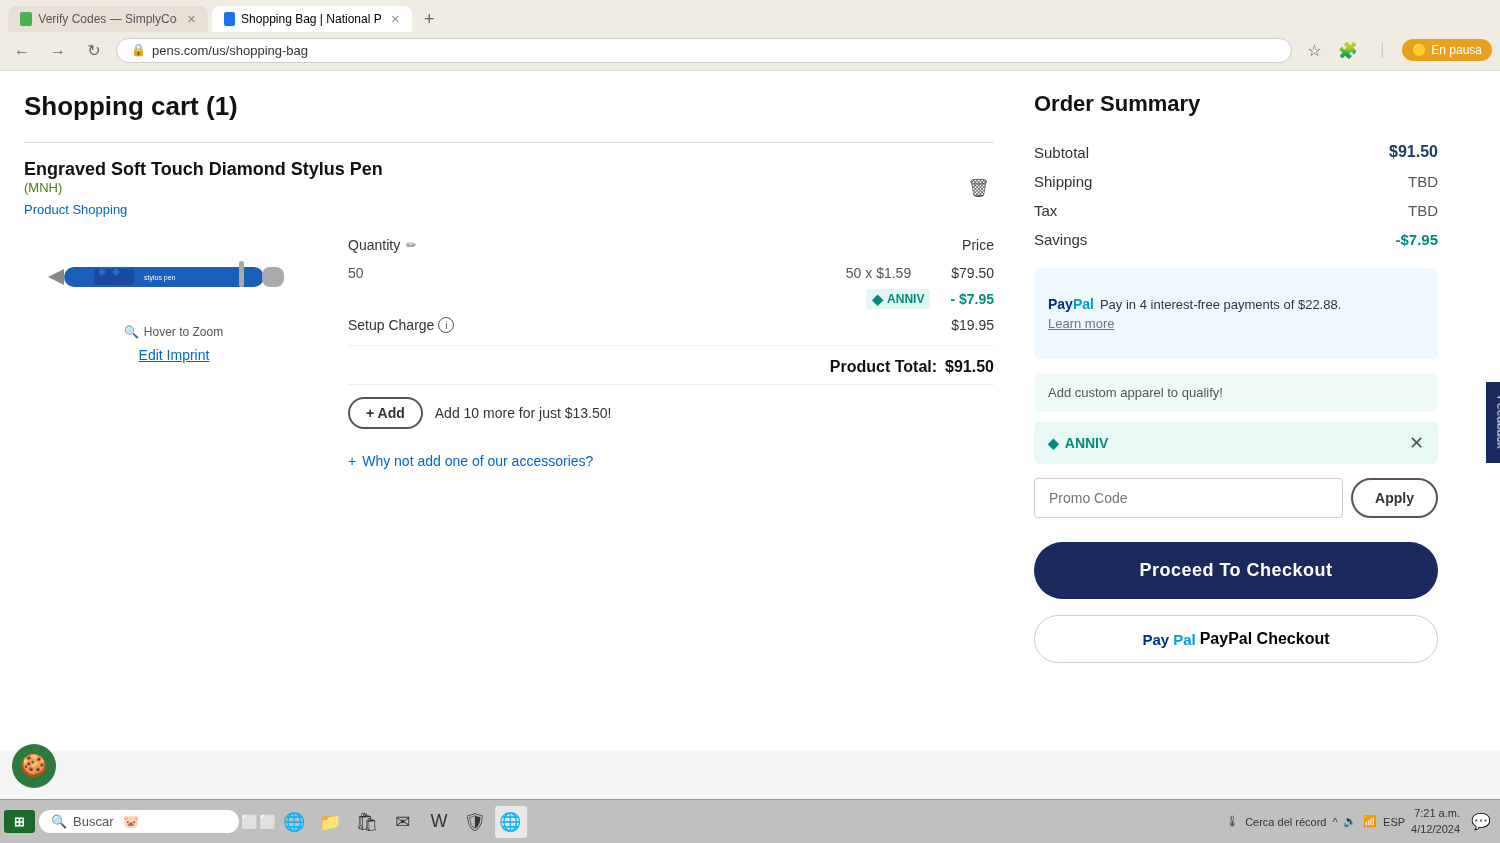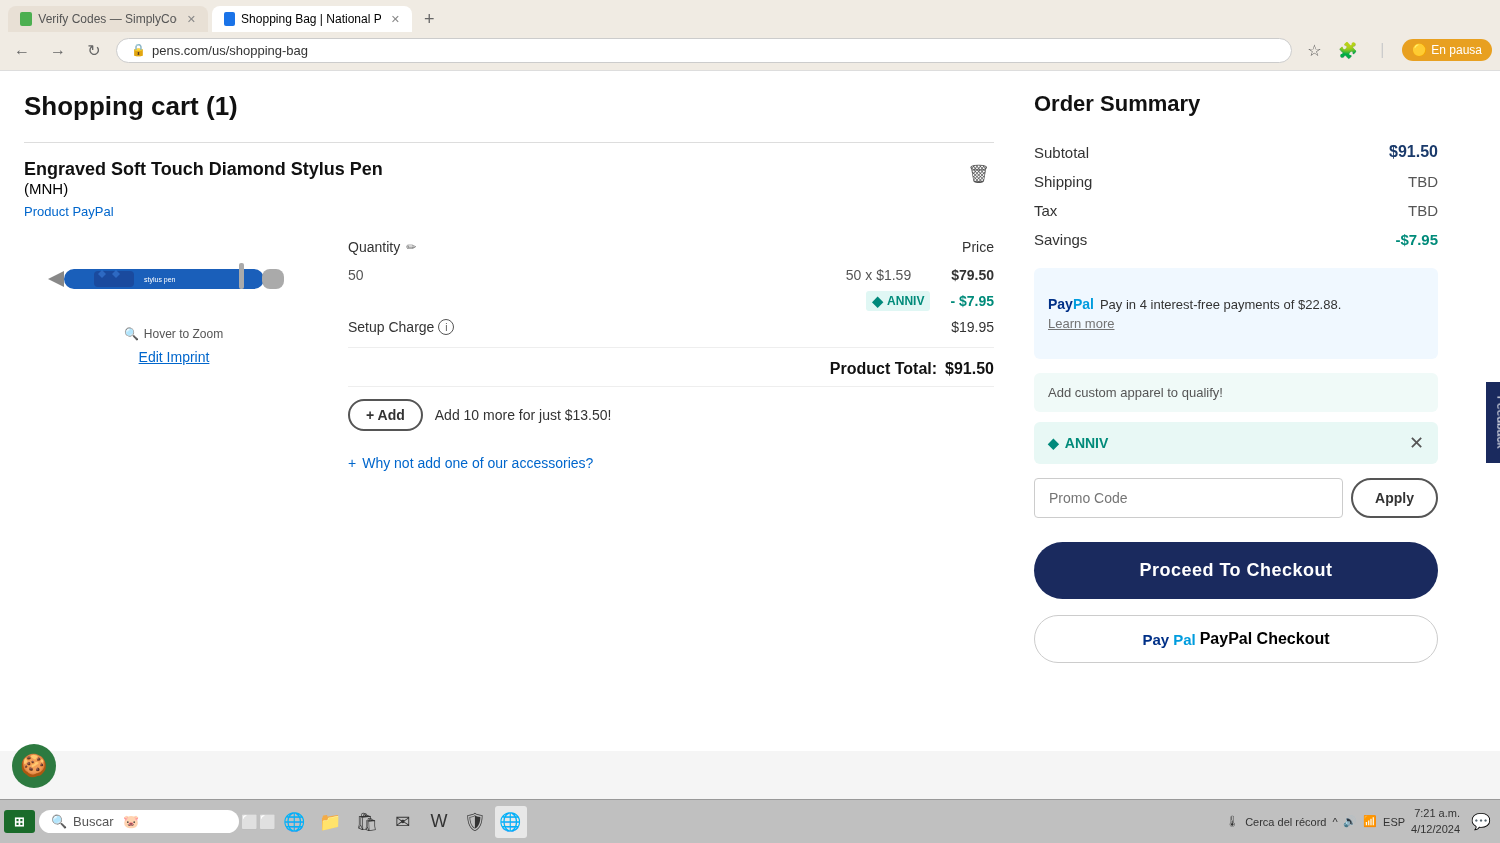--- a/index.html
+++ b/index.html
@@ -114,31 +114,31 @@
     .divider {
       border: none;
       border-top: 1px solid #ddd;
       margin: 0 0 16px 0;
     }
 
     
     .product-header {
       display: flex;
       justify-content: space-between;
-      align-items: flex-start;
+      align-items: center;
       margin-bottom: 20px;
     }
     .product-name {
       font-size: 18px;
       font-weight: bold;
       color: #111;
     }
     .product-sku {
-      font-size: 15px;
-      color: #000000;
+      font-size: 13px;
+      color: #4d7c0f;
       margin-bottom: 6px;
     }
     .product-details-link {
       color: #0066cc;
       font-size: 13px;
       text-decoration: none;
       cursor: pointer;
     }
     .delete-btn {
       background: none;
@@ -208,21 +208,21 @@
     }
 
     .price-row {
       display: flex;
       justify-content: space-between;
       align-items: center;
       padding: 4px 0;
       font-size: 14px;
     }
     .price-row .qty-unit { color: #555; }
-    .price-row .amount { color: #333; font-weight: 700; }
+    .price-row .amount { color: #333; font-weight: 400; }
     .anniv-badge {
       display: inline-flex;
       align-items: center;
       gap: 4px;
       background: #e0f7f4;
       color: #008b7a;
       font-size: 12px;
       font-weight: bold;
       padding: 2px 6px;
       border-radius: 3px;
@@ -589,21 +589,21 @@
 <div class="page-content">
 
   <div class="main-area">
     <h1 class="page-title">Shopping cart (1)</h1>
     <hr class="divider">
 
     <div class="product-header">
       <div>
         <div class="product-name">Engraved Soft Touch Diamond Stylus Pen</div>
         <div class="product-sku">(MNH)</div>
-        <a class="product-details-link">Product PayPal</a>
+        <a class="product-details-link">Product Shopping</a>
       </div>
       <button class="delete-btn" title="Delete">
         🗑
       </button>
     </div>
 
     <div class="product-body">
 
       <div class="product-image-area">
         <div class="pen-image">

